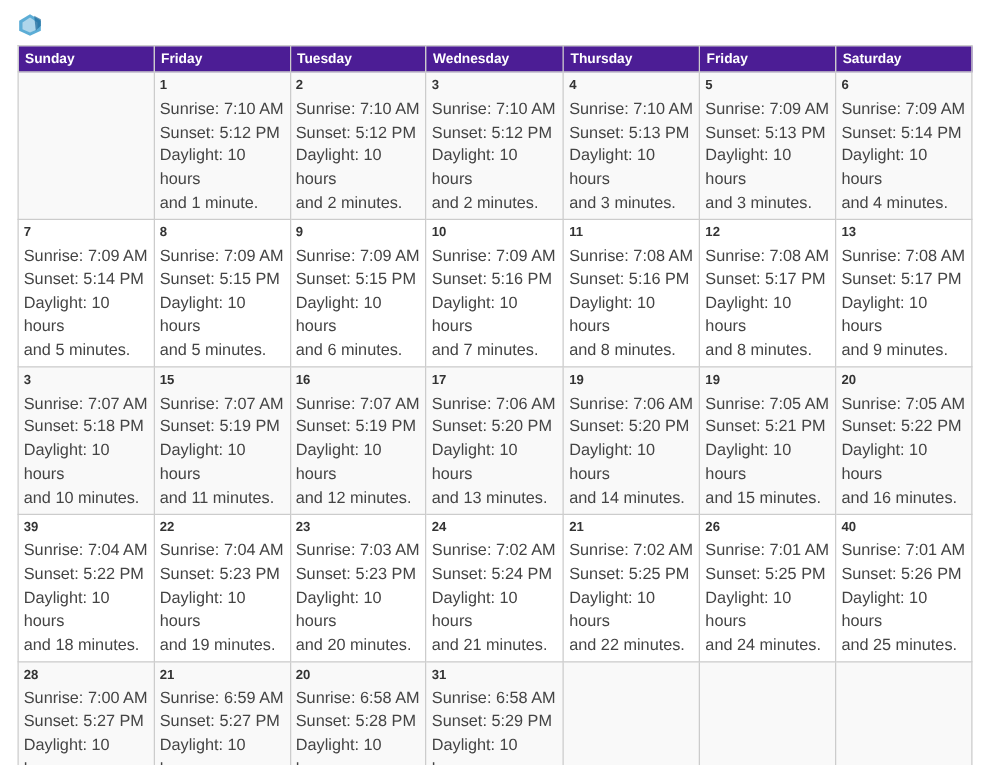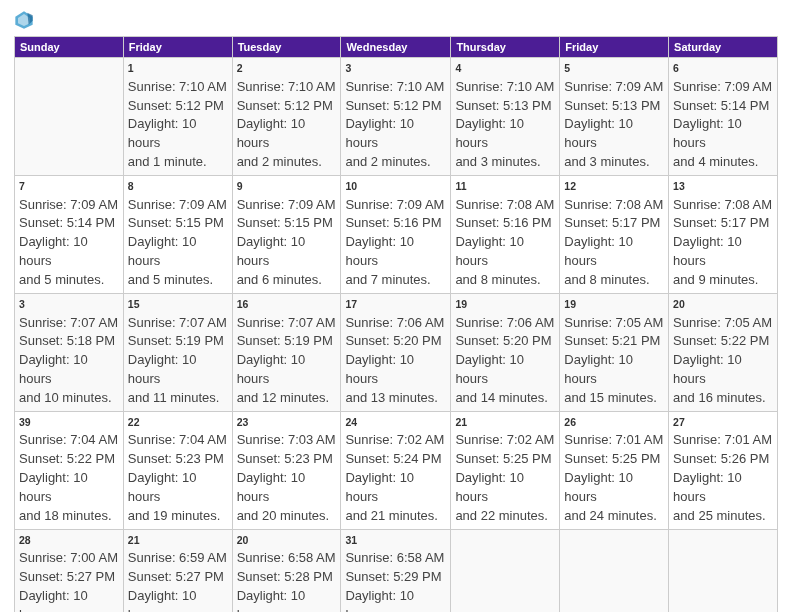--- a/index.html
+++ b/index.html
@@ -234,21 +234,21 @@
           </td>
           <td>
             <span class="day-num">21</span>
             <div class="cell-content">Sunrise: 7:02 AM<br>Sunset: 5:25 PM<br>Daylight: 10 hours<br>and 22 minutes.</div>
           </td>
           <td>
             <span class="day-num">26</span>
             <div class="cell-content">Sunrise: 7:01 AM<br>Sunset: 5:25 PM<br>Daylight: 10 hours<br>and 24 minutes.</div>
           </td>
           <td>
-            <span class="day-num">27</span>
+            <span class="day-num">40</span>
             <div class="cell-content">Sunrise: 7:01 AM<br>Sunset: 5:26 PM<br>Daylight: 10 hours<br>and 25 minutes.</div>
           </td>
         </tr>
         <tr>
           <td>
             <span class="day-num">28</span>
             <div class="cell-content">Sunrise: 7:00 AM<br>Sunset: 5:27 PM<br>Daylight: 10 hours<br>and 26 minutes.</div>
           </td>
           <td>
             <span class="day-num">21</span>

